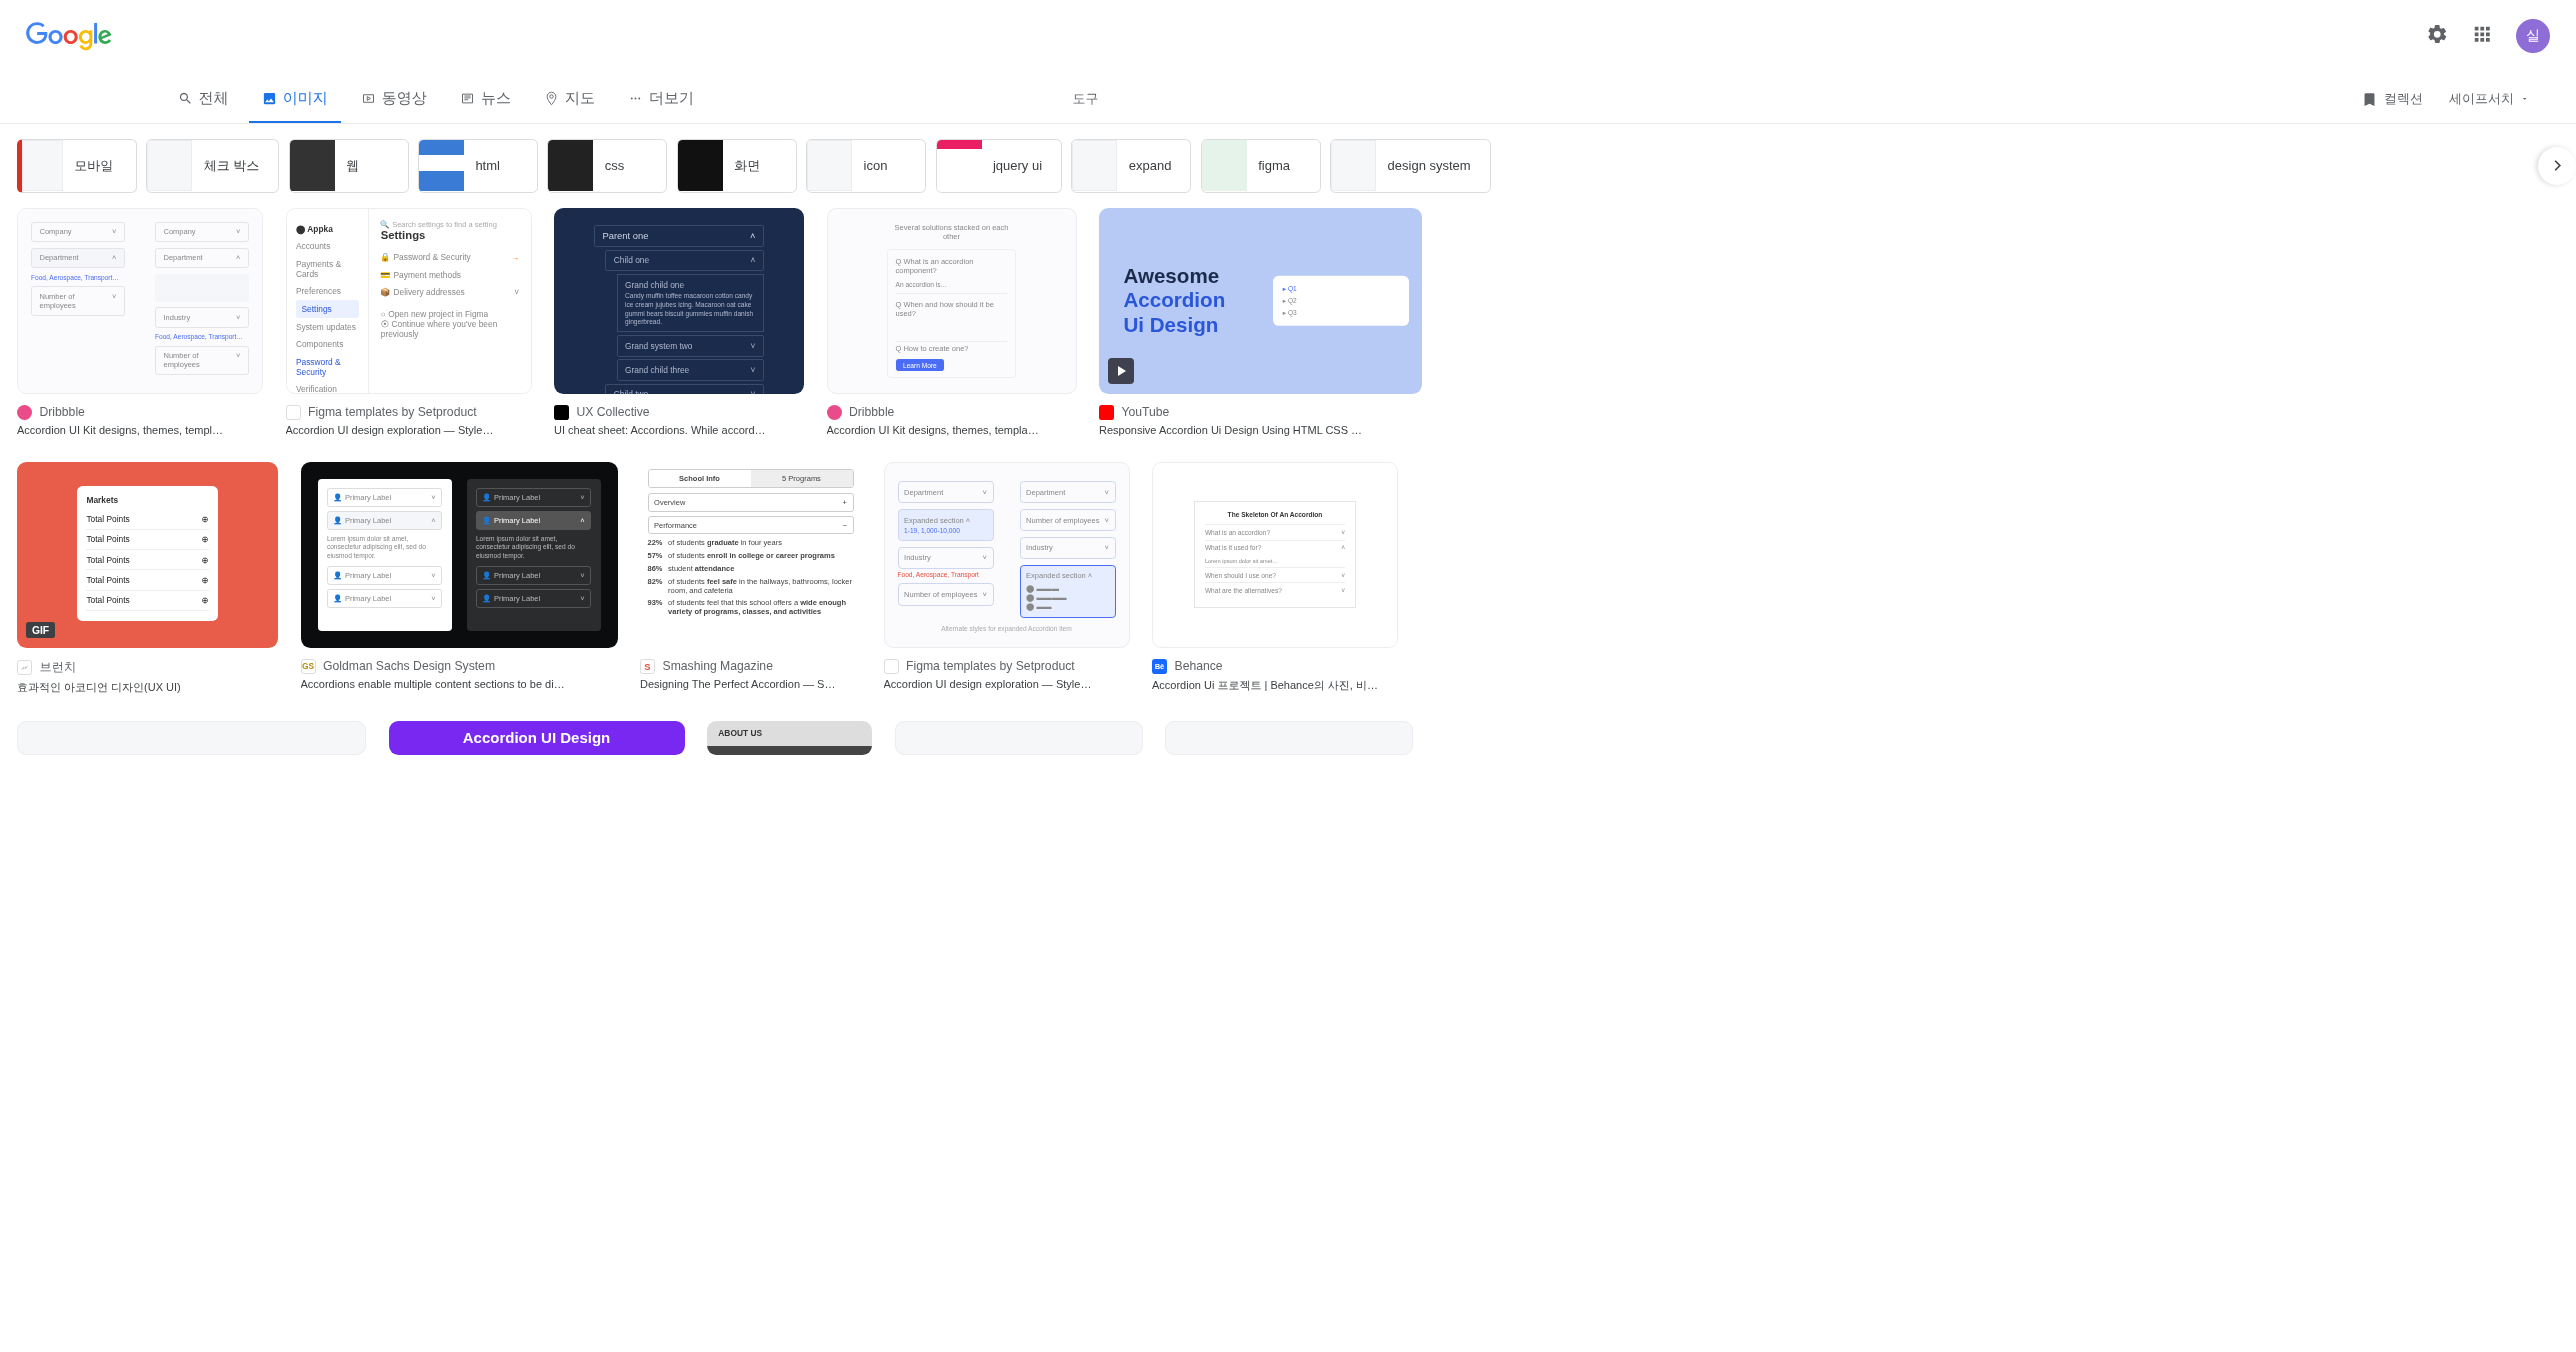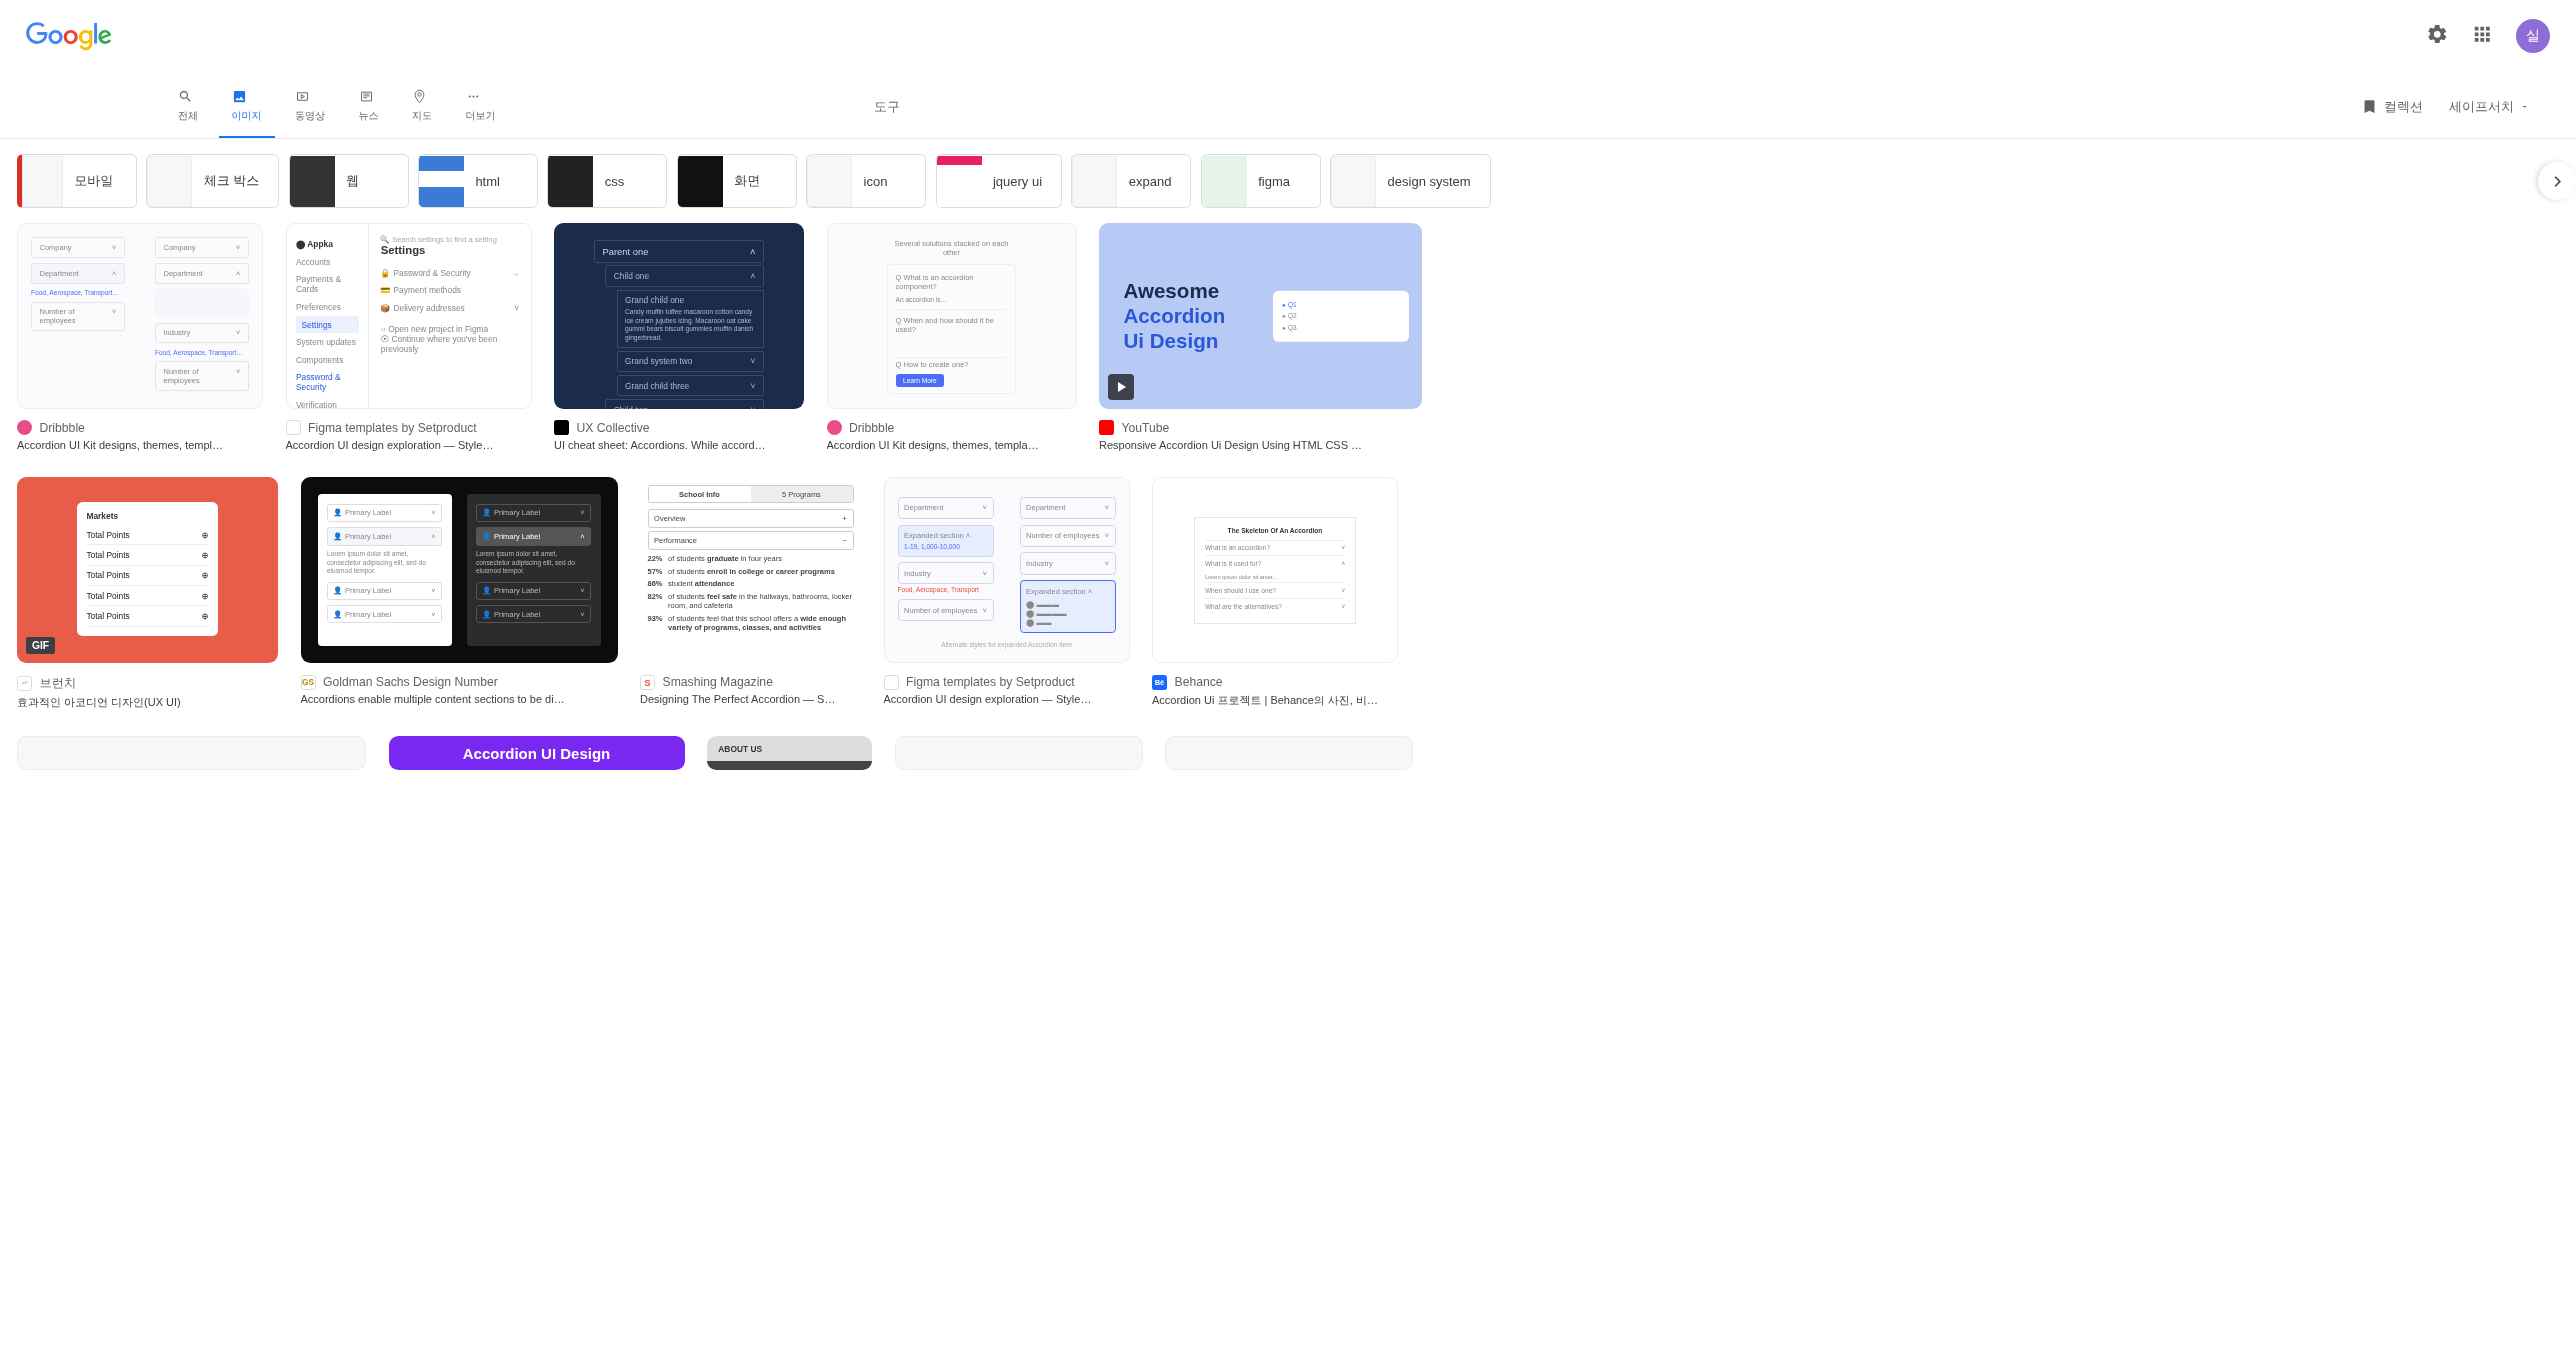--- a/index.html
+++ b/index.html
@@ -13,21 +13,21 @@
 .search-input { flex: 1; border: none; outline: none; font-size: 16px; padding: 0 9.4px; color: #202124; }
 .search-icons { display: flex; align-items: center; gap: 19px; }
 .search-icons svg { width: 22.5px; height: 22.5px; }
 .header-right { margin-left: auto; display: flex; align-items: center; gap: 22.5px; }
 .gear-icon svg, .grid-icon svg { width: 22.5px; height: 22.5px; fill: #5f6368; }
 .avatar { width: 34px; height: 34px; border-radius: 50%; background: #8e6dd6; color: #fff; display: flex; align-items: center; justify-content: center; font-size: 14px; font-weight: 500; }
 
 
 .tabs-row { display: flex; align-items: center; padding: 0 0 0 165px; border-bottom: 0.9px solid #ebebeb; margin-top: 17px; }
 .tabs { display: flex; gap: 7.5px; }
-.tab { display: flex; align-items: flex-start; gap: 5.6px; padding: 13px 13px; font-size: 10px; color: #5f6368; border-bottom: 2.8px solid transparent; cursor: pointer; flex-direction: column; }
+.tab { display: flex; align-items: center; gap: 5.6px; padding: 13px 13px; font-size: 15px; color: #5f6368; border-bottom: 2.8px solid transparent; cursor: pointer; }
 .tab.active { color: #1a73e8; border-bottom-color: #1a73e8; }
 .tab svg { width: 15px; height: 15px; fill: currentColor; }
 .tools { margin-left: 356px; font-size: 13px; color: #5f6368; padding: 13px 9.4px; }
 .right-links { margin-left: auto; display: flex; align-items: center; gap: 26px; padding-right: 47px; font-size: 13px; color: #5f6368; }
 .right-links .link { display: flex; align-items: center; gap: 5.6px; }
 
 
 .chips-row { display: flex; align-items: center; gap: 9.4px; padding: 15px 17px; position: relative; overflow: hidden; }
 .chip { display: flex; align-items: center; border: 0.9px solid #dadce0; border-radius: 5.6px; height: 54px; min-width: 120px; padding-right: 19px; overflow: hidden; cursor: pointer; background:#fff; }
 .chip.sel { background: #fff; border-left: 5.6px solid #d93025; }
@@ -516,21 +516,21 @@
               <div class="brow">
                 <span>👤 Primary Label</span>
                 <span>˅</span>
               </div>
             </div>
           </div>
         </div>
       <div class="meta">
           <div class="source">
             <div class="favicon fav-gs" style="display:flex;align-items:center;justify-content:center;font-size:8.4px;font-weight:700;color:#b8860b">GS</div>
-            <span>Goldman Sachs Design Number</span>
+            <span>Goldman Sachs Design System</span>
           </div>
           <div class="title">Accordions enable multiple content sections to be di…</div>
         </div>
     </div>
     <div class="card c-r2-2">
       <div class="thumb">
           <div class="smash">
             <div class="tabs2">
               <div style="background:#fff;font-weight:700">School Info</div>
               <div style="background:#eee">5 Programs</div>

